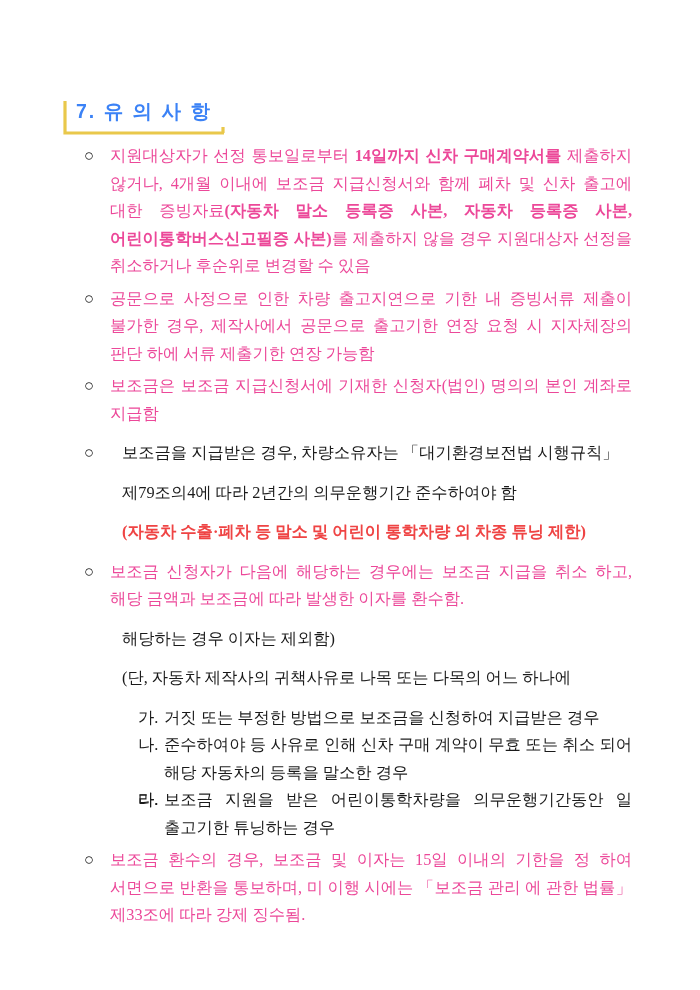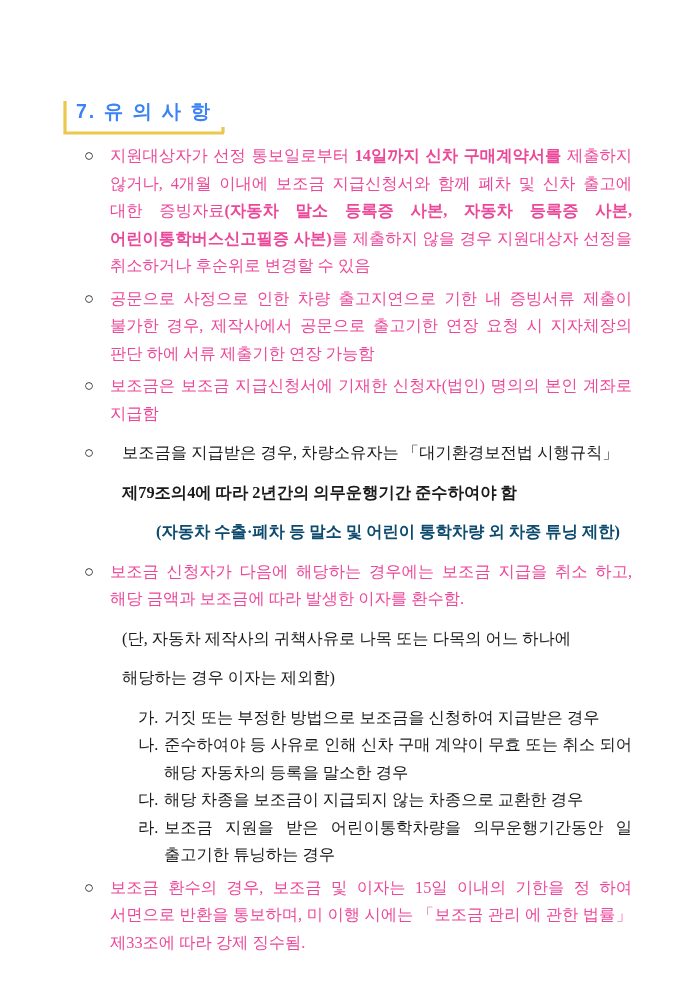--- a/index.html
+++ b/index.html
@@ -95,21 +95,21 @@
   
   .subline {
     font-size: 16.3px;
     line-height: 27.5px;
     word-break: keep-all;
     margin: 12px;
     color: #1a1a1a;
     text-align: left;
   }
   .subline.bold {
-    font-weight: bold;
+    font-weight: normal;
   }
   .subline.red {
     font-weight: bold;
   }
 
   
   .sub-list {
     margin: 1px 0 0 28px;
     padding: 0;
     list-style: none;
@@ -173,45 +173,44 @@
       <p class="para">
         <span>보조금은 보조금 지급신청서에 기재한 신청자(법인) 명의의 본인</span>
         <span>계좌로 지급함</span>
       </p>
     </div>
 
     <div class="bullet">
       <span class="bullet-marker">○</span>
       <p class="subline">보조금을 지급받은 경우, 차량소유자는 「대기환경보전법 시행규칙」</p>
       <p class="subline bold">제79조의4에 따라 2년간의 의무운행기간 준수하여야 함</p>
-      <p class="subline red" style="color: #0c4a6e; text-align: right;">(자동차 수출·폐차 등 말소 및 어린이 통학차량 외 차종 튜닝 제한)</p>
+      <p class="subline red" style="color: #ef4444;">(자동차 수출·폐차 등 말소 및 어린이 통학차량 외 차종 튜닝 제한)</p>
     </div>
 
     <div class="bullet">
       <span class="bullet-marker">○</span>
       <p class="para">
         <span>보조금 신청자가 다음에 해당하는 경우에는 보조금 지급을 취소</span>
         <span>하고, 해당 금액과 보조금에 따라 발생한 이자를 환수함.</span>
       </p>
+      <p class="subline">해당하는 경우 이자는 제외함)</p>
       <p class="subline">(단, 자동차 제작사의 귀책사유로 나목 또는 다목의 어느 하나에</p>
-      <p class="subline">해당하는 경우 이자는 제외함)</p>
 
       <ul class="sub-list">
         <li class="sub-item flush">
           <span class="sub-label">가.</span>
           <span>거짓 또는 부정한 방법으로 보조금을 신청하여 지급받은 경우</span>
         </li>
         <li class="sub-item">
           <span class="sub-label">나.</span>
           <span>준수하여야 등 사유로 인해 신차 구매 계약이 무효 또는 취소</span>
           <span>되어 해당 자동차의 등록을 말소한 경우</span>
         </li>
         <li class="sub-item flush">
           <span class="sub-label">다.</span>
-          <span>해당 차종을 보조금이 지급되지 않는 차종으로 교환한 경우</span>
         </li>
         <li class="sub-item">
           <span class="sub-label">라.</span>
           <span>보조금 지원을 받은 어린이통학차량을 의무운행기간동안 일</span>
           <span>출고기한 튜닝하는 경우</span>
         </li>
       </ul>
     </div>
 
     <div class="bullet">

